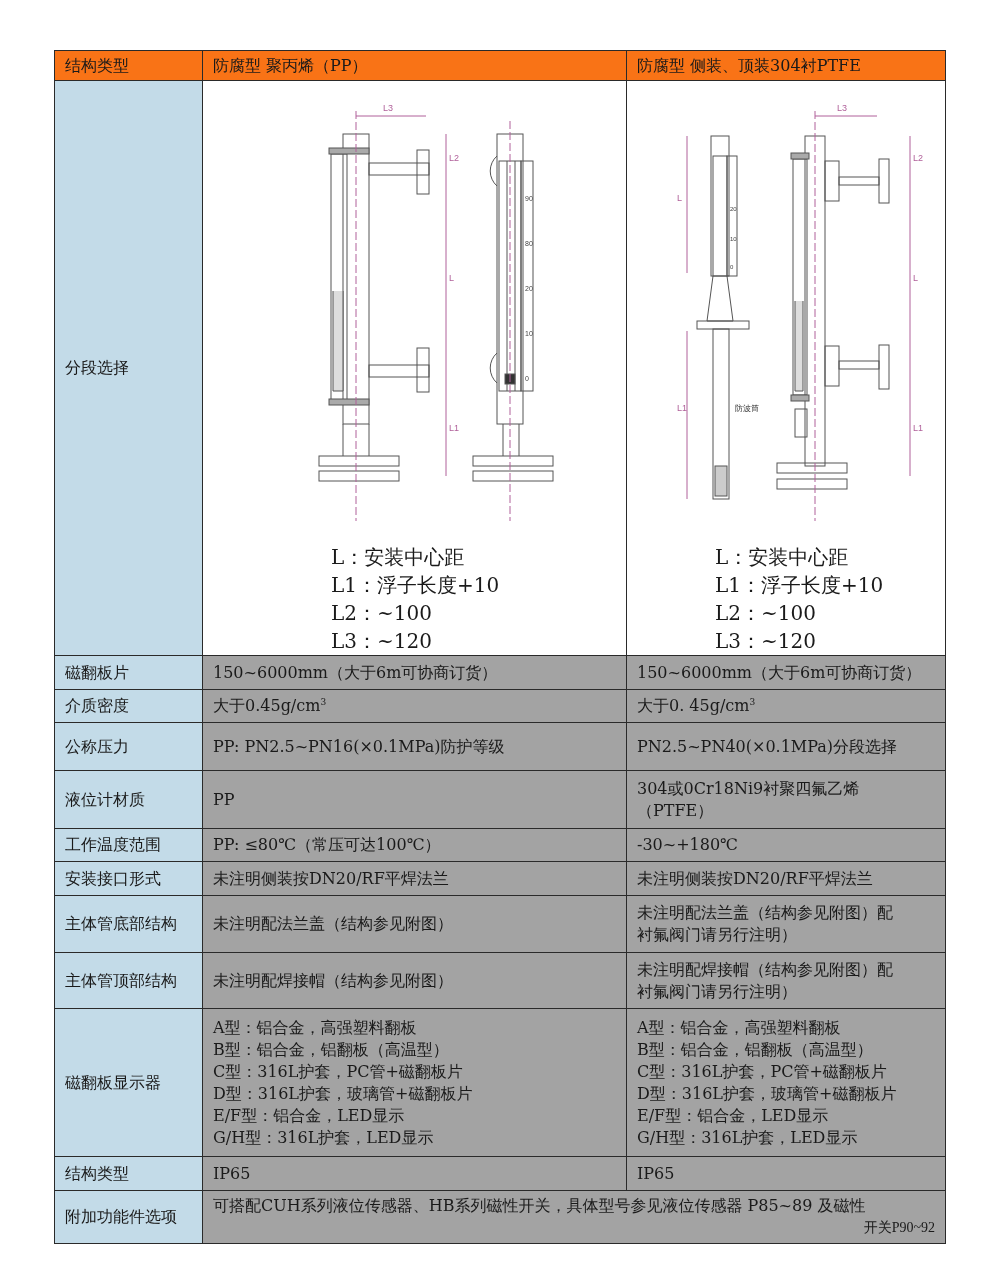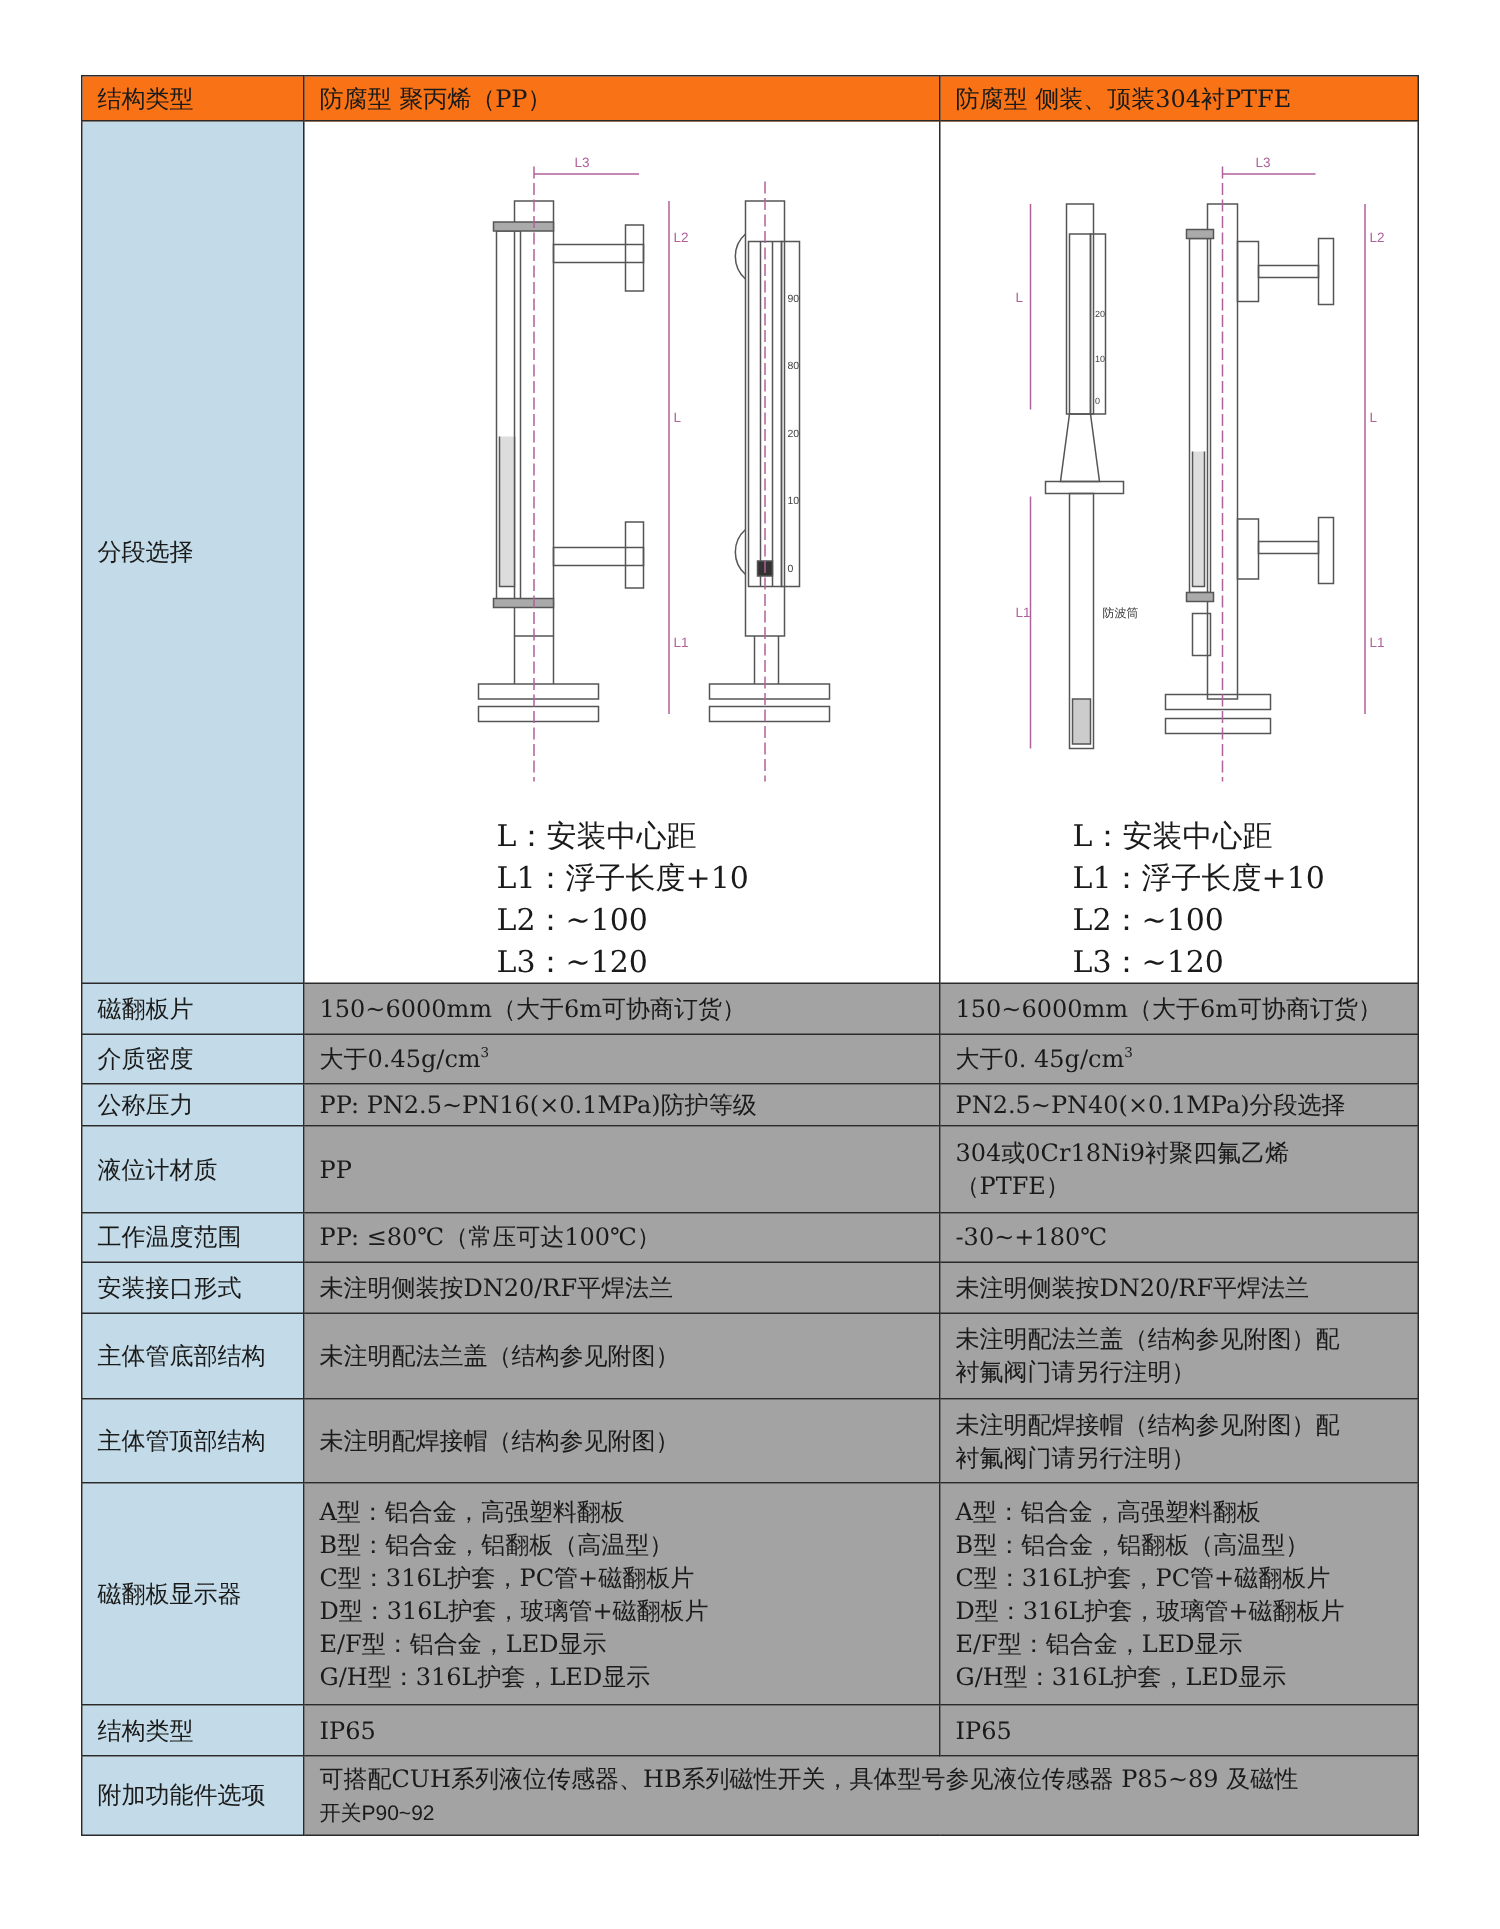--- a/index.html
+++ b/index.html
@@ -5,21 +5,21 @@
   html, body { margin:0; padding:0; background:#ffffff; }
   body { width:1000px; height:1286px; position:relative; font-family:"DejaVu Serif","Liberation Serif",serif; color:#1a1a1a; }
   table.spec { position:absolute; left:54px; top:50px; width:891px; border-collapse:collapse; table-layout:fixed; font-size:16px; }
   table.spec td, table.spec th { border:1.5px solid #2a2a2a; padding:0 10px; vertical-align:middle; line-height:22px; }
   table.spec th { background:#f97316; font-weight:normal; text-align:left; height:29px; }
   td.label { background:#c3dbe8; padding-left:10px; }
   td.val { background:#a3a3a3; padding-left:10px; }
   .sup { font-size:9px; vertical-align:super; line-height:0; }
   .diagram-cell { padding:0 !important; position:relative; }
   .legend { font-size:20px; line-height:28px; }
-  .mono { font-family:Liberation Sans, sans-serif; font-size:14px; }
+  .mono { font-family:Liberation Serif, serif; font-size:14px;text-align:right; }
   svg text { font-family:"Liberation Sans","DejaVu Sans",sans-serif; }
 </style>
 </head>
 <body>
 
 <table class="spec">
   <colgroup>
     <col style="width:148px">
     <col style="width:424px">
     <col style="width:319px">
@@ -152,21 +152,21 @@
   <tr style="height:34px">
     <td class="label">磁翻板片</td>
     <td class="val">150~6000mm（大于6m可协商订货）</td>
     <td class="val">150~6000mm（大于6m可协商订货）</td>
   </tr>
   <tr style="height:33px">
     <td class="label">介质密度</td>
     <td class="val"><span>大于0.45g/cm</span><span class="sup">3</span></td>
     <td class="val"><span>大于0. 45g/cm</span><span class="sup">3</span></td>
   </tr>
-  <tr style="height:28px">
+  <tr style="height:48px">
     <td class="label">公称压力</td>
     <td class="val">PP: PN2.5~PN16(×0.1MPa)防护等级</td>
     <td class="val">PN2.5~PN40(×0.1MPa)分段选择</td>
   </tr>
   <tr style="height:58px">
     <td class="label">液位计材质</td>
     <td class="val">PP</td>
     <td class="val">
           <div>304或0Cr18Ni9衬聚四氟乙烯</div>
           <div>（PTFE）</div>

